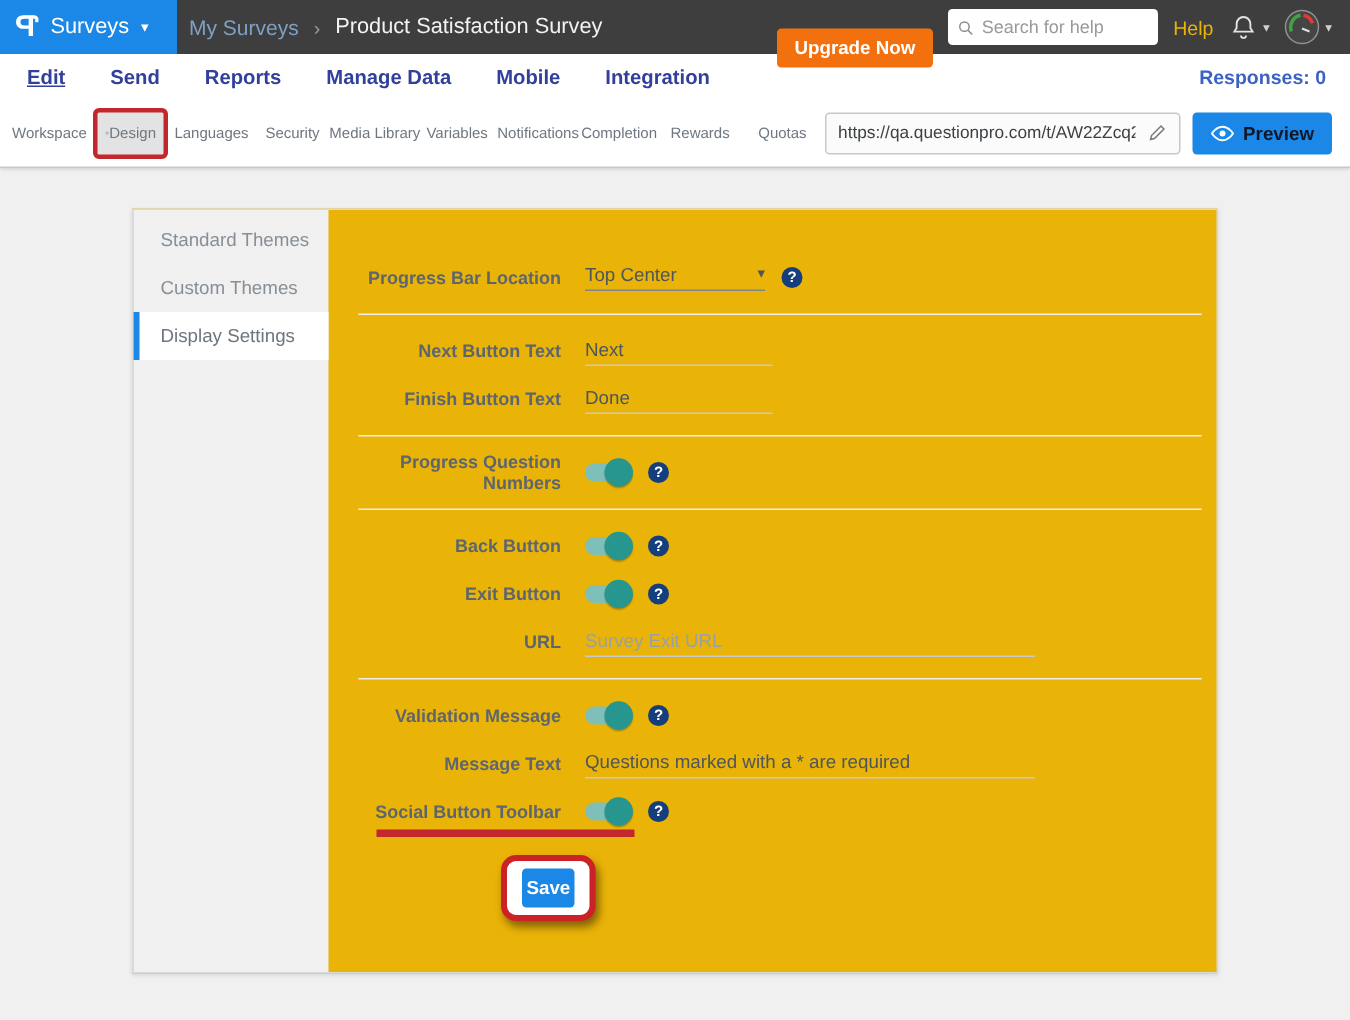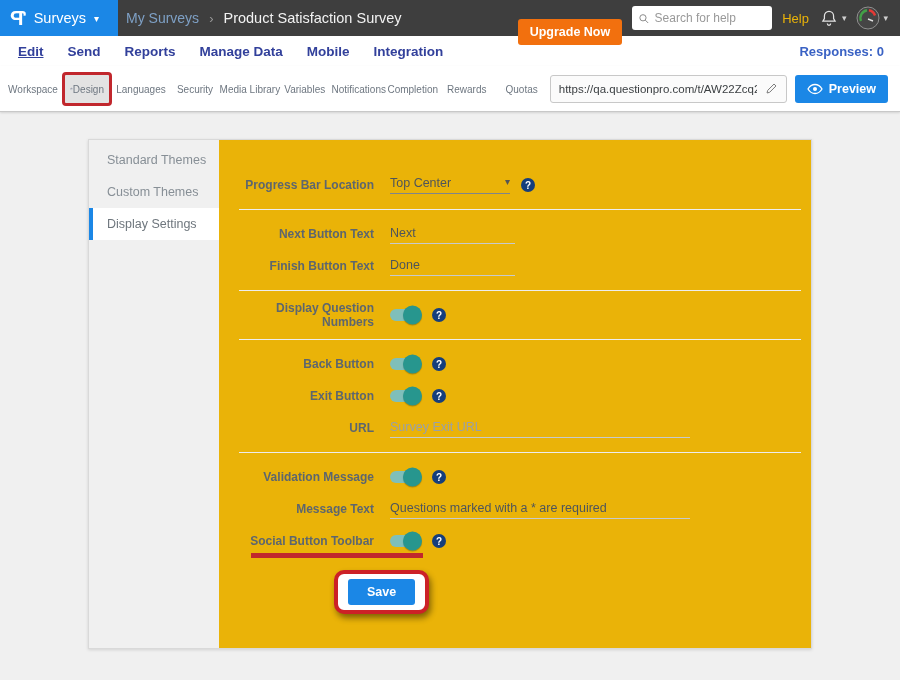--- a/index.html
+++ b/index.html
@@ -20,36 +20,36 @@
   .upgrade-btn { background:#F2700E; color:#fff; font-weight:bold; font-size:12.5px; border:none; border-radius:3px; padding:6px 12px; cursor:pointer; font-family:inherit;margin-top:28px; }
   .search-box { background:#fff; border-radius:3px; height:24px; width:140px; display:flex; align-items:center; padding:0 6px; gap:5px; }
   .search-box input { border:none; outline:none; width:100%; font-size:12px; color:#444; font-family:inherit; }
   .search-box input::placeholder { color:#999; }
   .help-label { color:#eab308; font-size:13px; cursor:pointer; }
   .bell-wrap, .avatar-wrap { display:flex; align-items:center; gap:3px; cursor:pointer; }
   .dim-caret { font-size:9px; color:#cfcfcf; }
   .avatar { width:24px; height:24px; border-radius:50%; display:block; }
 
   
-  .nav-row { height:30px; background:#fff; display:flex; align-items:center; gap:24px; padding:0 16px 0 18px; }
+  .nav-row { height:30px; background:#fff; display:flex; align-items:center; gap:30px; padding:0 16px 0 18px; }
   .nav-item { color:#32409B; font-size:13.5px; font-weight:bold; cursor:pointer; }
   .nav-item.active { text-decoration:underline; }
   .nav-spacer { margin-left:auto; }
   .responses { color:#3A62C4; font-size:13px; font-weight:bold; }
 
   
   .toolbar { height:46px; background:#fff; border-bottom:1px solid #C8C8C8; box-shadow:0 1px 2px rgba(0,0,0,.12); display:flex; align-items:center; padding:0 12px 0 8px; gap:4px; }
   .tb-item { display:flex; align-items:center; justify-content:center; padding:2px 5px; border:3px solid transparent; border-radius:4px; cursor:pointer; min-width:50px; }
   .tb-item svg { display:block; }
   .tb-label { font-size:10px; color:#6E7781; margin-top:1px; white-space:nowrap; }
   .tb-item.highlight { border-color:#C1272D; background:#E3E3E3; }
   .tb-right { margin-left:auto; display:flex; align-items:center; gap:8px; }
   .url-box { background:#FBFBFB; border:1px solid #C8C8C8; border-radius:3px; height:28px; display:flex; align-items:center; padding:0 8px; gap:8px; cursor:text; }
   .url-text { font-size:11.5px; color:#3C4043; white-space:nowrap; max-width:198px; overflow:hidden; }
-  .preview-btn { background:#1B87E6; border:none; border-radius:3px; color:#ffffff; height:28px; padding:0 12px; display:flex; align-items:center; gap:6px; font-size:12.5px; font-weight:bold; cursor:pointer; font-family:inherit; }
+  .preview-btn { background:#1B87E6; border:none; border-radius:3px; color:#0f172a; height:28px; padding:0 12px; display:flex; align-items:center; gap:6px; font-size:12.5px; font-weight:bold; cursor:pointer; font-family:inherit; }
 
   
   .content { padding-top:18px; }
   .card { width:724px; height:510px; margin:9px auto; background:#eab308; border:1px solid #D9D9D9; box-shadow:0 1px 3px rgba(0,0,0,.13); display:flex; }
   .sidebar { width:130px; background:#F0F0F0; padding-top:4px; flex-shrink:0; }
   .side-item { height:32px; display:flex; align-items:center; padding-left:14px; font-size:12.5px; color:#878F96; cursor:pointer; border-left:4px solid transparent; }
   .side-item.active { background:#fff; border-left-color:#1B87E6; color:#6E767D; }
 
   
   .form { flex:1; padding:30px 0 0 20px; }
@@ -61,21 +61,21 @@
   .uinput { border:none; border-bottom:1px solid #C6CACD; background:transparent; font-size:12.5px; color:#4E555B; padding:2px 0 3px 0; outline:none; font-family:inherit; }
   .uinput::placeholder { color:#9AA0A6; }
   .w125 { width:125px; }
   .w300 { width:300px; }
   .toggle { width:31px; height:12px; border-radius:6px; background:#7FBFBA; position:relative; display:inline-block; cursor:pointer; flex-shrink:0; }
   .toggle .knob { position:absolute; right:-1px; top:50%; transform:translateY(-50%); width:19px; height:19px; border-radius:50%; background:#27968E; box-shadow:0 1px 1px rgba(0,0,0,.25); }
   .qmark { width:14px; height:14px; border-radius:50%; background:#153E7C; color:#fff; font-size:10px; font-weight:bold; display:inline-flex; align-items:center; justify-content:center; margin-left:11px; cursor:pointer; flex-shrink:0; }
   .red-underline { position:absolute; left:12px; top:27px; width:172px; height:5px; background:#C1272D; }
   .save-wrap { margin-top:14px; margin-left:95px; }
   .save-annotation { display:inline-block; border:4px solid #CC2127; border-radius:10px; padding:5px 10px; box-shadow:2px 4px 6px rgba(0,0,0,.45); background:#fff; }
-  .save-btn { background:#1B87E6; color:#fff; border:none; border-radius:3px; font-size:12.5px; font-weight:bold; padding:6px 19px; cursor:pointer; font-family:inherit; }
+  .save-btn { background:#1B87E6; color:#fff; border:none; border-radius:3px; font-size:12.5px; font-weight:bold; padding:6px 3px; cursor:pointer; font-family:inherit; }
 </style>
 </head>
 <body>
 
 <div class="screen">
 
   <header class="top-header">
     <div class="logo-block">
       <span class="logo-glyph">Ƥ</span>
       <span class="logo-menu">Surveys</span>
@@ -252,21 +252,21 @@
         </div>
 
         <div class="frow">
           <label class="flabel">Finish Button Text</label>
           <input class="uinput w125" type="text" value="Done" style="">
         </div>
 
         <div class="divider"></div>
 
         <div class="frow">
-          <label class="flabel">Display Question Numbers</label>
+          <label class="flabel">Progress Question Numbers</label>
           <span class="toggle">
               <span class="knob"></span>
             </span>
           <span class="qmark">?</span>
         </div>
 
         <div class="divider"></div>
 
         <div class="frow">
           <label class="flabel">Back Button</label>

